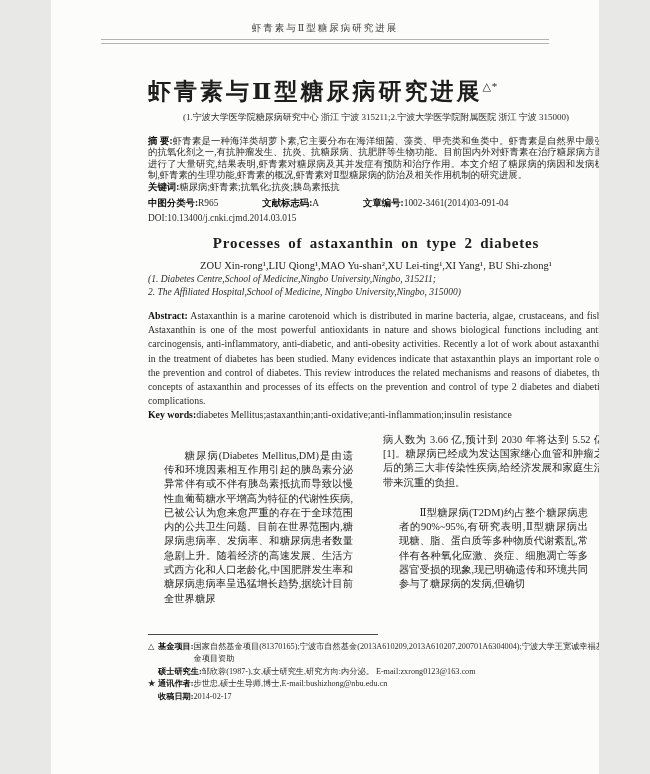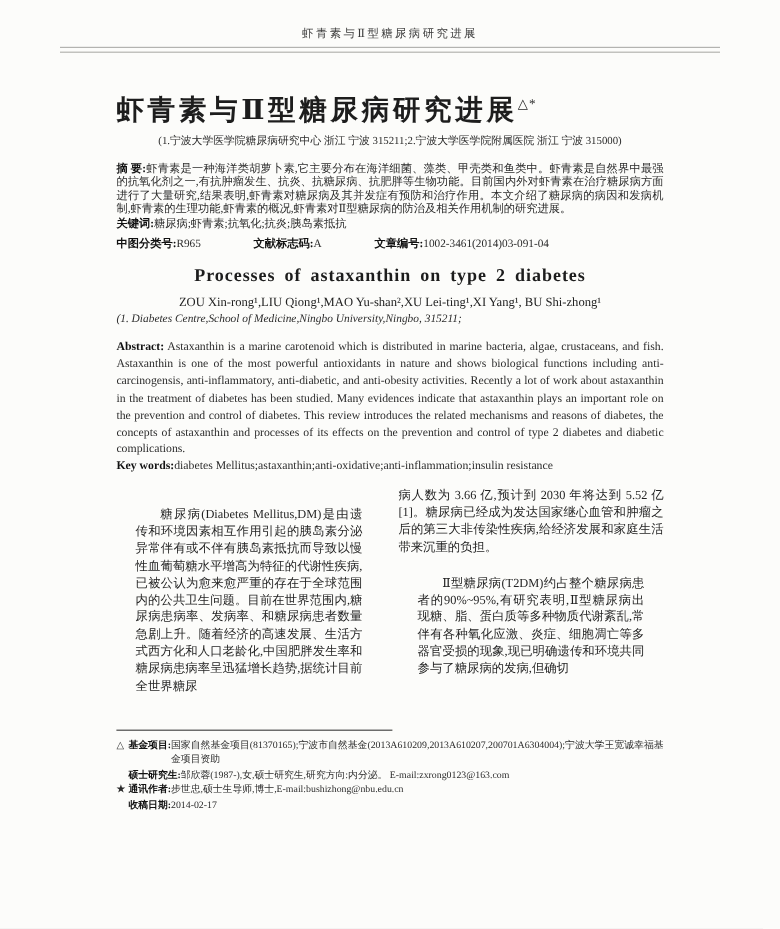--- a/index.html
+++ b/index.html
@@ -1,18 +1,18 @@
 <!DOCTYPE html>
 <html><head>
 <meta charset="utf-8">
 <style>
   html,body { margin:0; padding:0; background:#e8e8e6; }
   .page {
     position:relative;
-    width:650px; height:774px;
+    width:548px; height:774px;
     margin:0 auto;
     background:#fcfcfa;
     color:#222;
     font-family:"Liberation Serif","DejaVu Serif",serif;
     overflow:hidden;
     box-sizing:border-box;
   }
   .running-head {
     padding-top:22px;
     text-align:center;
@@ -128,27 +128,29 @@
     <div class="abstract-cn"><span class="lbl">摘  要:</span><span>虾青素是一种海洋类胡萝卜素,它主要分布在海洋细菌、藻类、甲壳类和鱼类中。虾青素是自然界中最强的抗氧化剂之一,有抗肿瘤发生、抗炎、抗糖尿病、抗肥胖等生物功能。目前国内外对虾青素在治疗糖尿病方面进行了大量研究,结果表明,虾青素对糖尿病及其并发症有预防和治疗作用。本文介绍了糖尿病的病因和发病机制,虾青素的生理功能,虾青素的概况,虾青素对Ⅱ型糖尿病的防治及相关作用机制的研究进展。</span></div>
 
     <div class="kw-cn"><span class="lbl">关键词:</span><span>糖尿病;虾青素;抗氧化;抗炎;胰岛素抵抗</span></div>
 
     <div class="meta-row">
       <span><span class="lbl">中图分类号:</span><span>R965</span></span>
       <span><span class="lbl">文献标志码:</span><span>A</span></span>
       <span><span class="lbl">文章编号:</span><span>1002-3461(2014)03-091-04</span></span>
     </div>
 
+    <div class="doi-line">DOI:10.13400/j.cnki.cjmd.2014.03.015</div>
 
     <div class="en-title">Processes of astaxanthin on type 2 diabetes</div>
 
     <div class="en-authors">ZOU Xin-rong¹,LIU Qiong¹,MAO Yu-shan²,XU Lei-ting¹,XI Yang¹, BU Shi-zhong¹</div>
 
     <div class="en-affil">
       <div>(1. Diabetes Centre,School of Medicine,Ningbo University,Ningbo, 315211;</div>
+      <div>2. The Affiliated Hospital,School of Medicine, Ningbo University,Ningbo, 315000)</div>
     </div>
 
     <div class="en-abstract"><span class="lbl">Abstract:</span> <span>Astaxanthin is a marine carotenoid which is distributed in marine bacteria, algae, crustaceans, and fish. Astaxanthin is one of the most powerful antioxidants in nature and shows biological functions including anti-carcinogensis, anti-inflammatory, anti-diabetic, and anti-obesity activities. Recently a lot of work about astaxanthin in the treatment of diabetes has been studied. Many evidences indicate that astaxanthin plays an important role on the prevention and control of diabetes. This review introduces the related mechanisms and reasons of diabetes, the concepts of astaxanthin and processes of its effects on the prevention and control of type 2 diabetes and diabetic complications.</span></div>
 
     <div class="en-kw"><span class="lbl">Key words:</span><span>diabetes Mellitus;astaxanthin;anti-oxidative;anti-inflammation;insulin resistance</span></div>
 
     <div class="body-cols">
       <div class="col">
         <p class="indent">糖尿病(Diabetes Mellitus,DM)是由遗传和环境因素相互作用引起的胰岛素分泌异常伴有或不伴有胰岛素抵抗而导致以慢性血葡萄糖水平增高为特征的代谢性疾病,已被公认为愈来愈严重的存在于全球范围内的公共卫生问题。目前在世界范围内,糖尿病患病率、发病率、和糖尿病患者数量急剧上升。随着经济的高速发展、生活方式西方化和人口老龄化,中国肥胖发生率和糖尿病患病率呈迅猛增长趋势,据统计目前全世界糖尿</p>
       </div>

